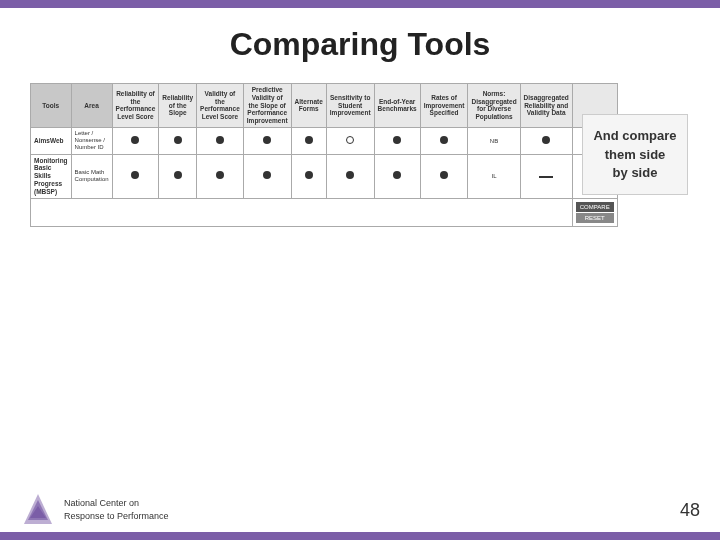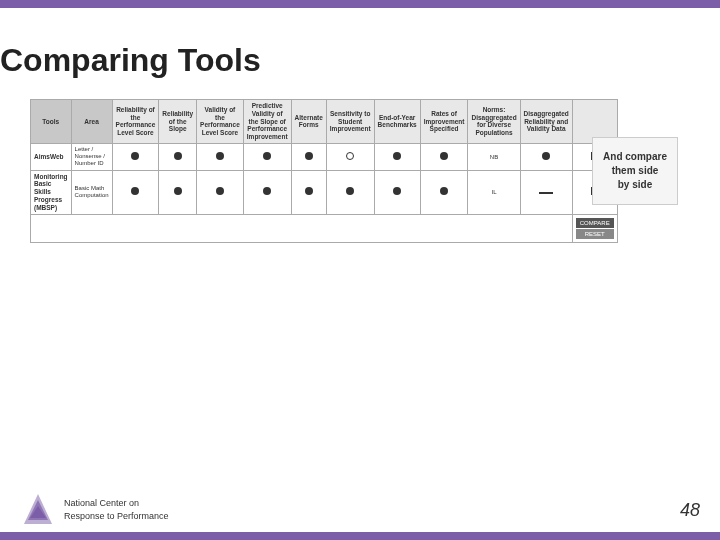--- a/index.html
+++ b/index.html
@@ -23,21 +23,22 @@
     .bottom-bar {
       position: absolute;
       bottom: 0;
       width: 100%;
       height: 8px;
       background: #7b5ea7;
     }
 
     
     .title-area {
-      padding: 34px 0 10px 0;
+      text-align: center;
+      padding: 18px 0 10px 0;
     }
     .title-area h1 {
       font-size: 32px;
       font-weight: bold;
       color: #222;
     }
 
     
     .main-content {
       display: flex;
@@ -140,21 +141,21 @@
       display: flex;
       align-items: center;
       justify-content: center;
     }
 
     .side-text-content {
       background: #f5f5f5;
       border: 1px solid #ccc;
       padding: 12px 10px;
       text-align: center;
-      font-size: 10px;
+      font-size: 13px;
       font-weight: bold;
       color: #333;
       line-height: 1.4;
     }
 
     
     .footer-area {
       position: absolute;
       bottom: 12px;
       left: 0;
@@ -179,21 +180,20 @@
     .footer-text {
       font-size: 9px;
       color: #333;
       line-height: 1.4;
     }
 
     .footer-page {
       font-size: 18px;
       color: #333;
       font-weight: normal;
-      font-style: italic;
     }
 
     .td-left {
       text-align: left !important;
     }
 
     .row-label-tool {
       font-weight: bold;
       font-size: 6.5px;
     }

